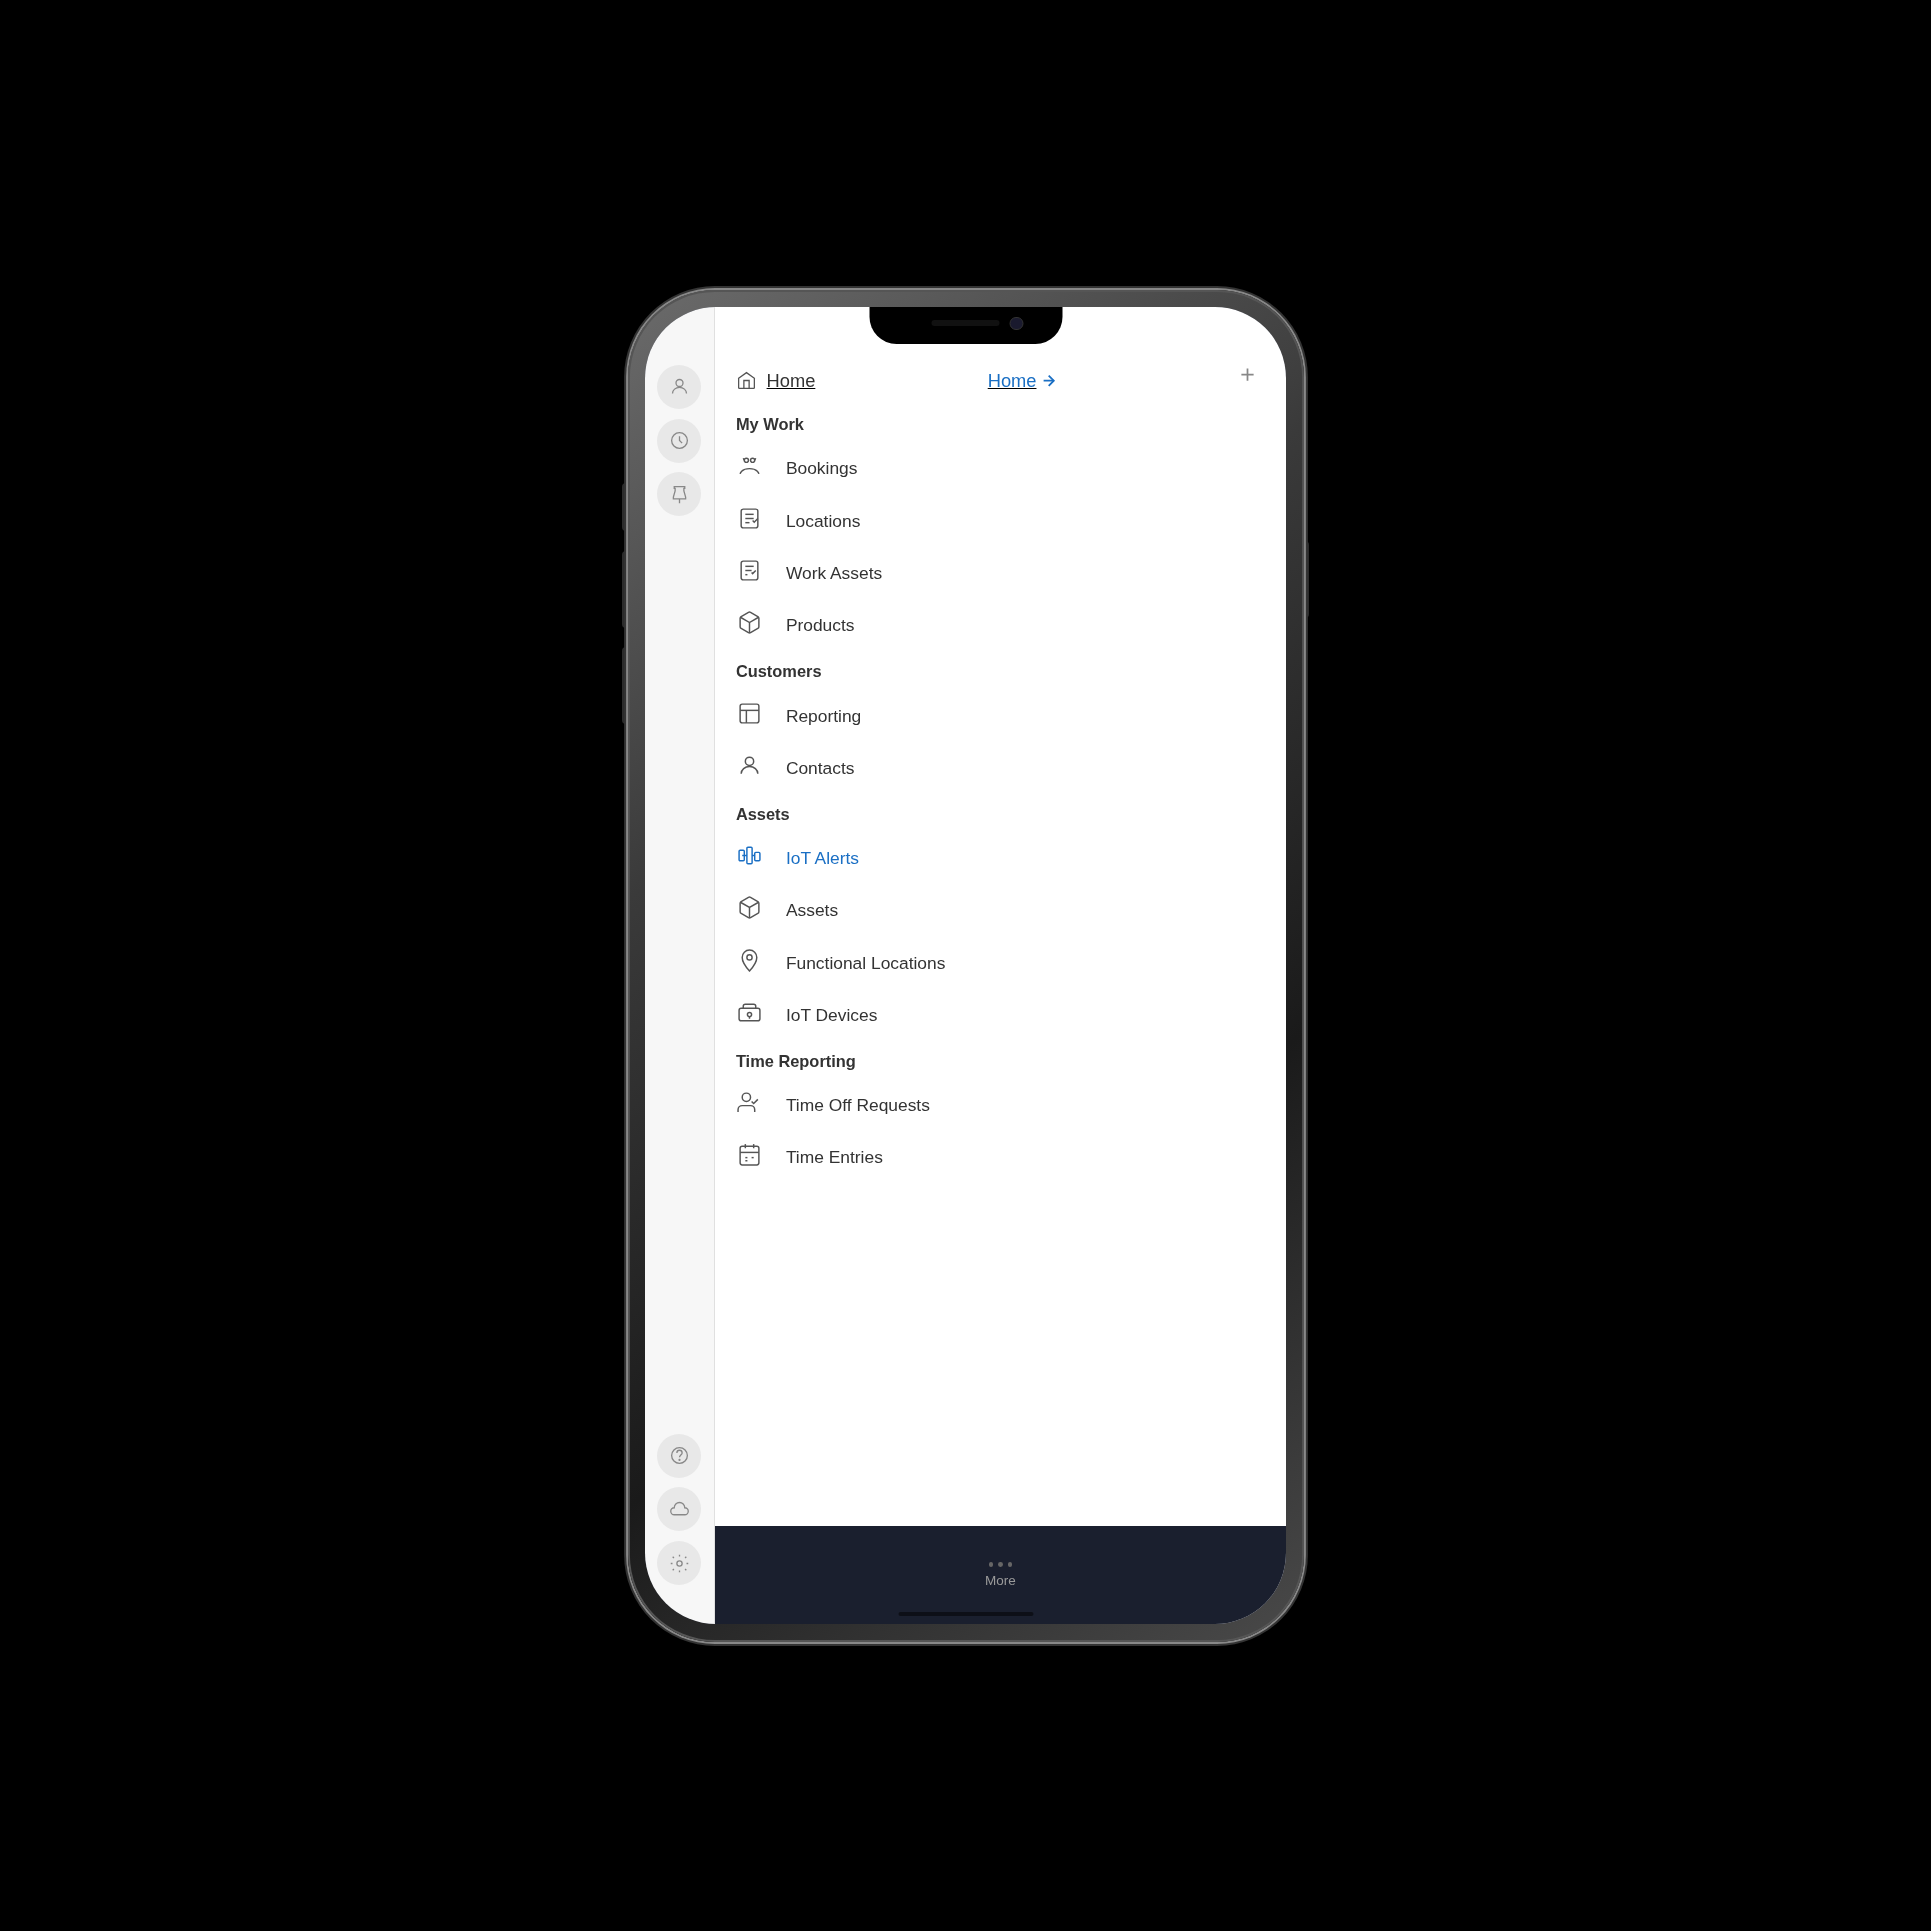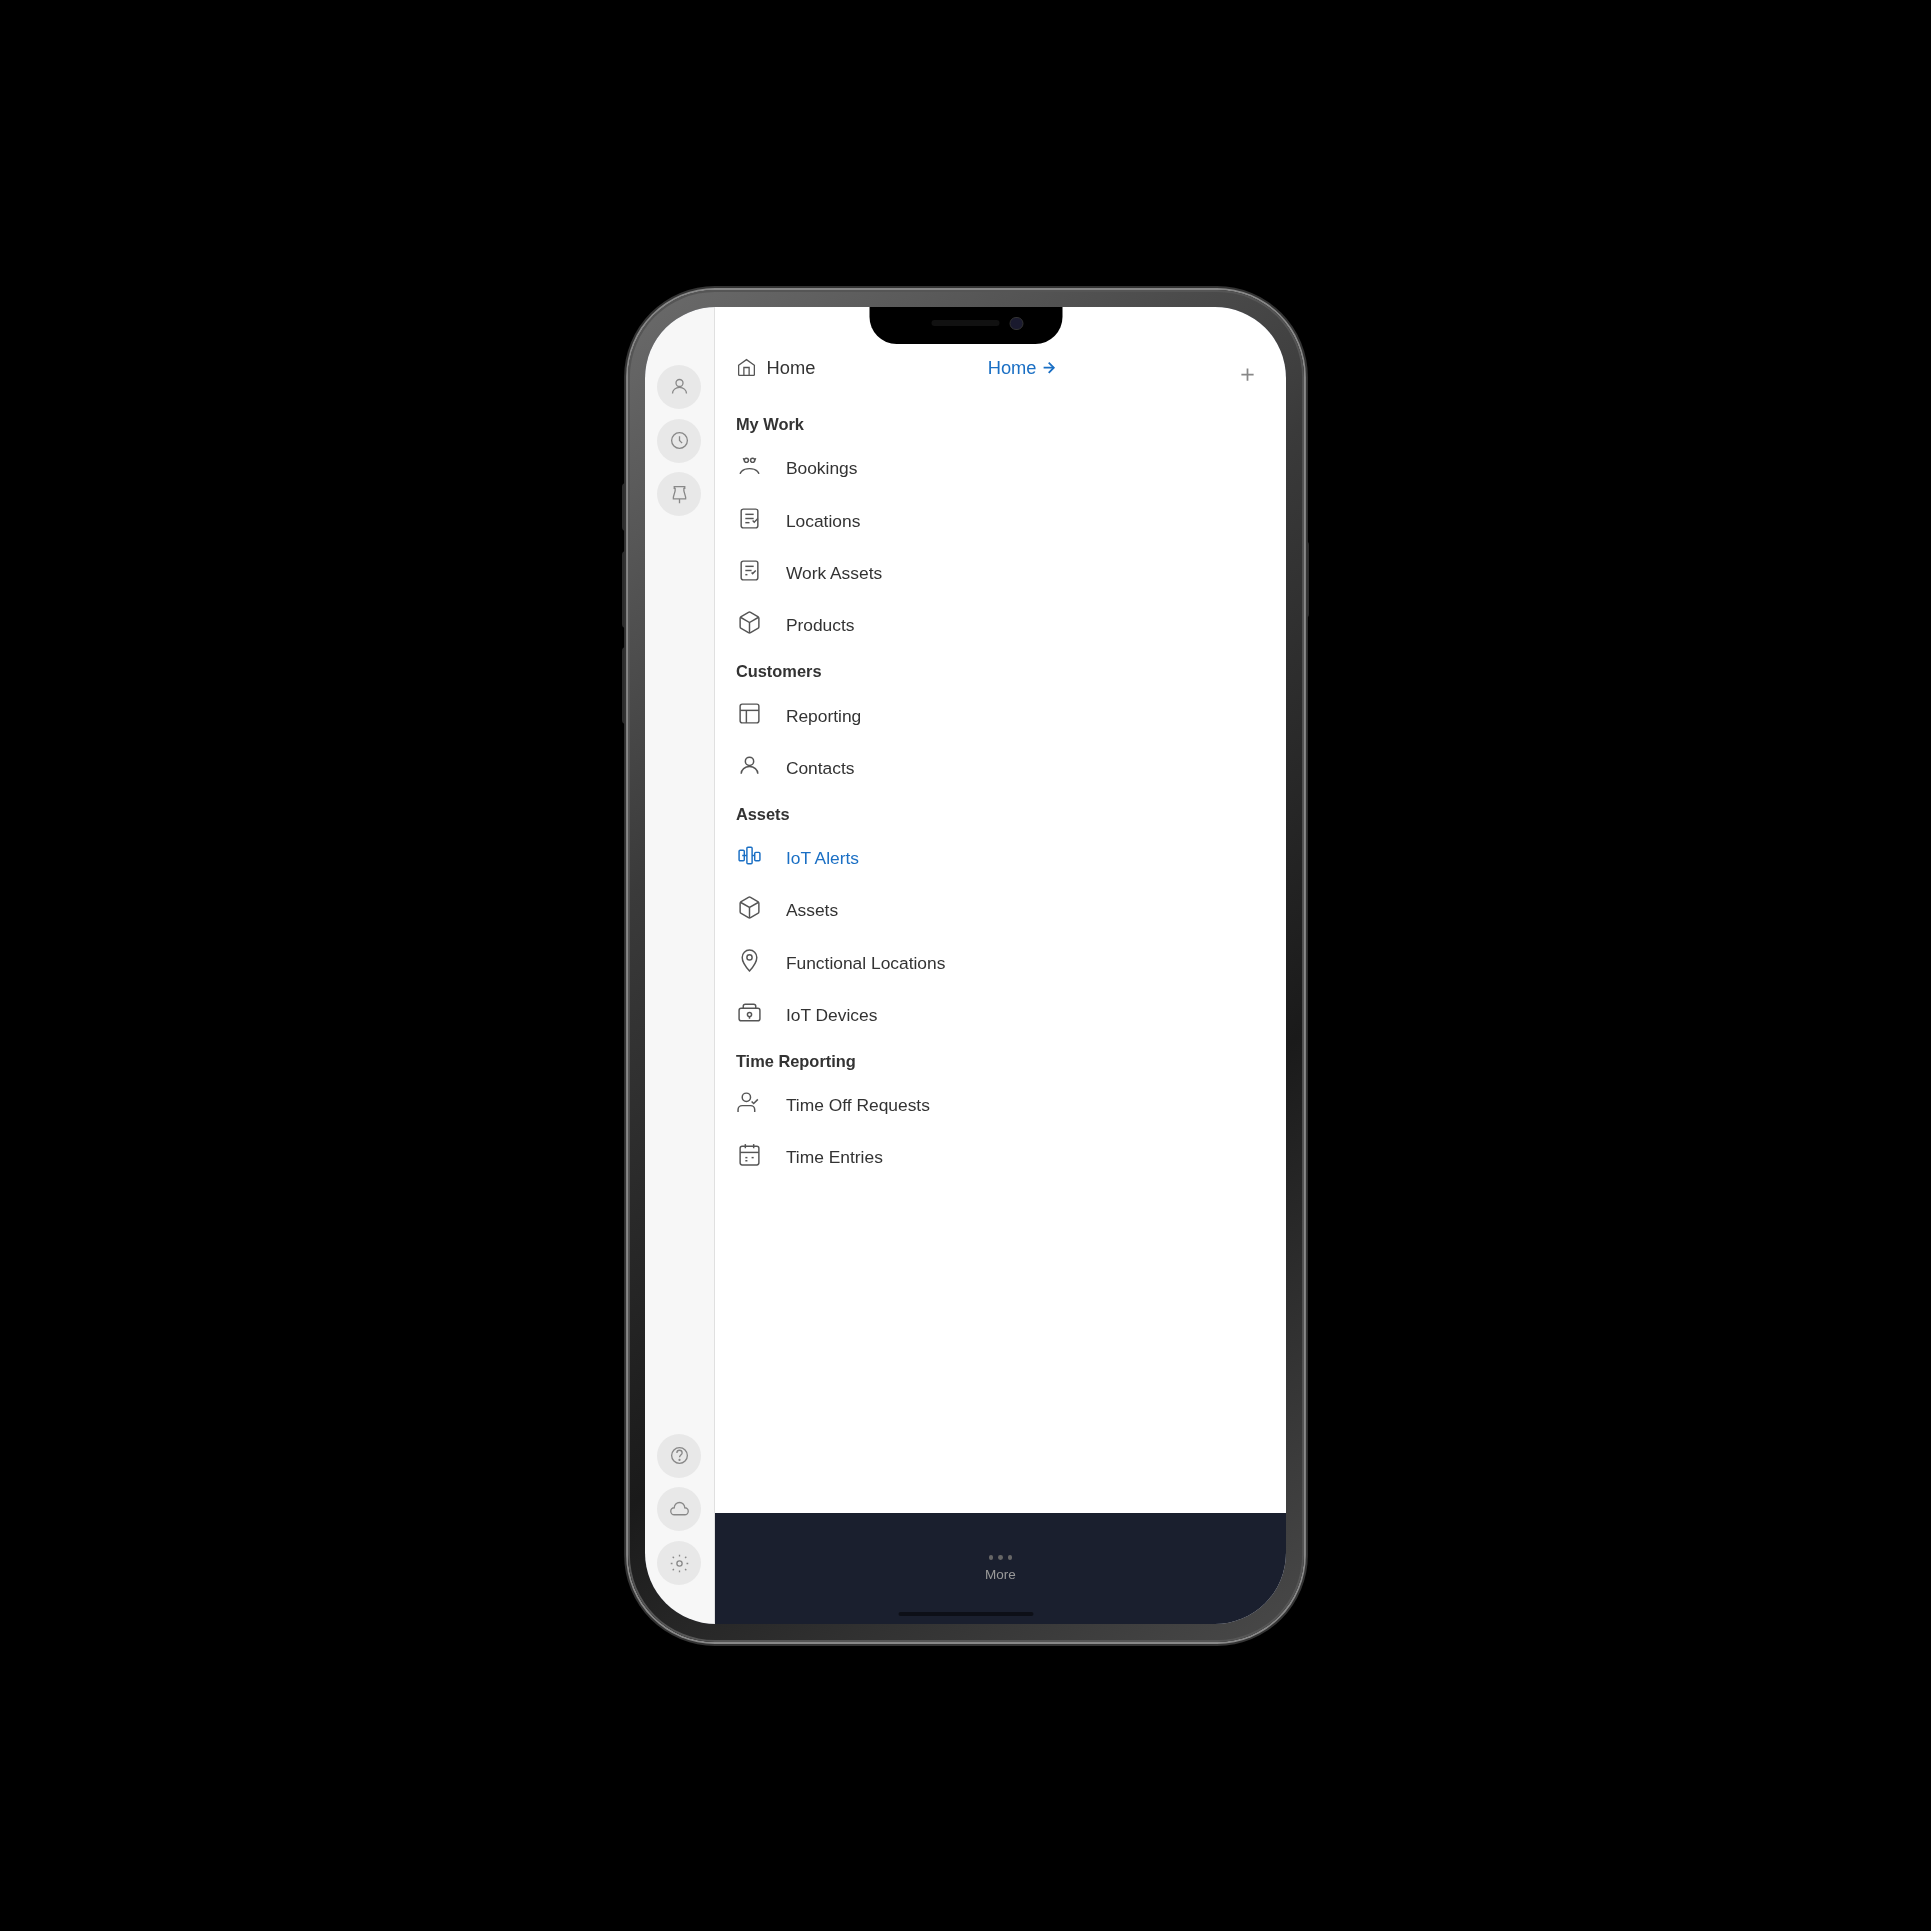--- a/index.html
+++ b/index.html
@@ -133,23 +133,24 @@
       background: #fff;
       overflow-y: auto;
       padding-bottom: 19.3px;
     }
 
     .main-panel::-webkit-scrollbar { display: none; }
 
     
     .top-bar {
       display: flex;
-      align-items: flex-start;
+      align-items: flex-end;
       justify-content: space-between;
       padding: 50px 21px 9.7px 21px;
+      text-decoration: underline;
     }
 
     .home-row {
       display: flex;
       align-items: center;
       gap: 9.7px;
     }
     .home-icon {
       width: 21px;
       height: 21px;
@@ -233,21 +234,21 @@
       color: #1a6fc4;
       font-weight: 500;
     }
 
     
     .bottom-dark {
       position: absolute;
       bottom: 0;
       right: 0;
       width: calc(100% - 70px);
-      height: 111px;
+      height: 98px;
       background: #1a1f2e;
       display: flex;
       align-items: center;
       justify-content: center;
       border-radius: 0 0 54px 0;
     }
     .bottom-dark-dots {
       display: flex;
       flex-direction: column;
       align-items: center;

